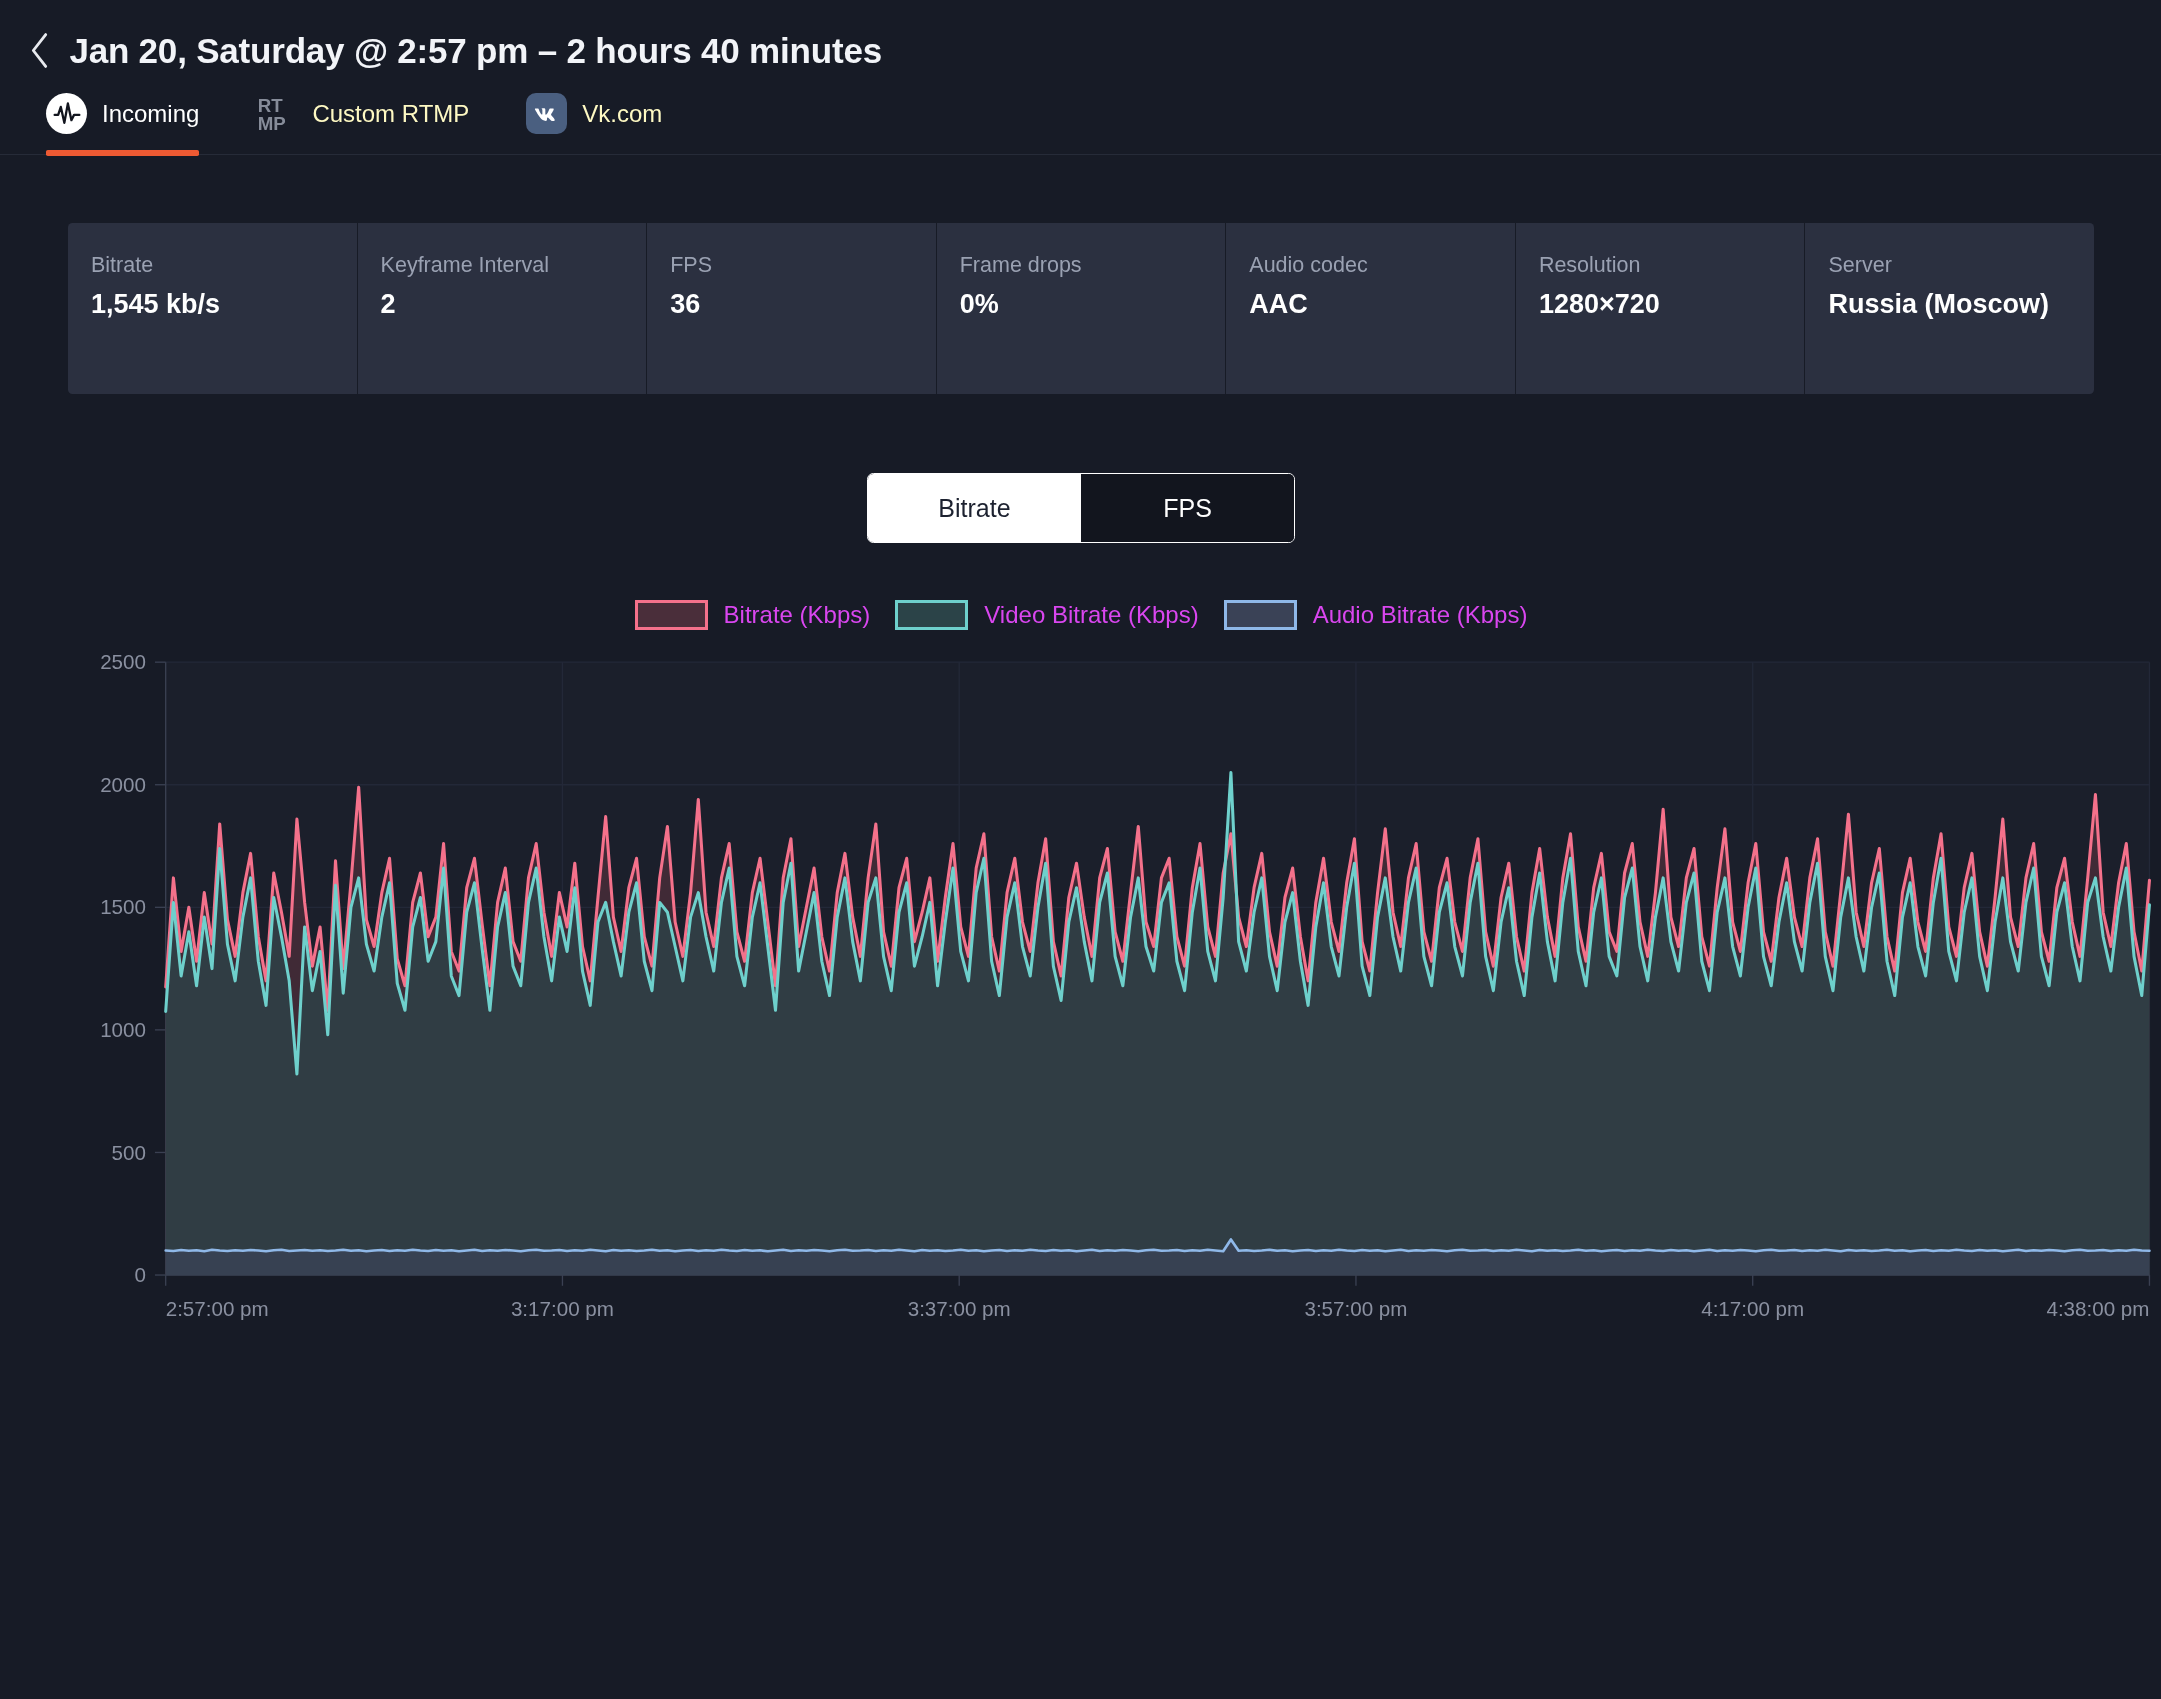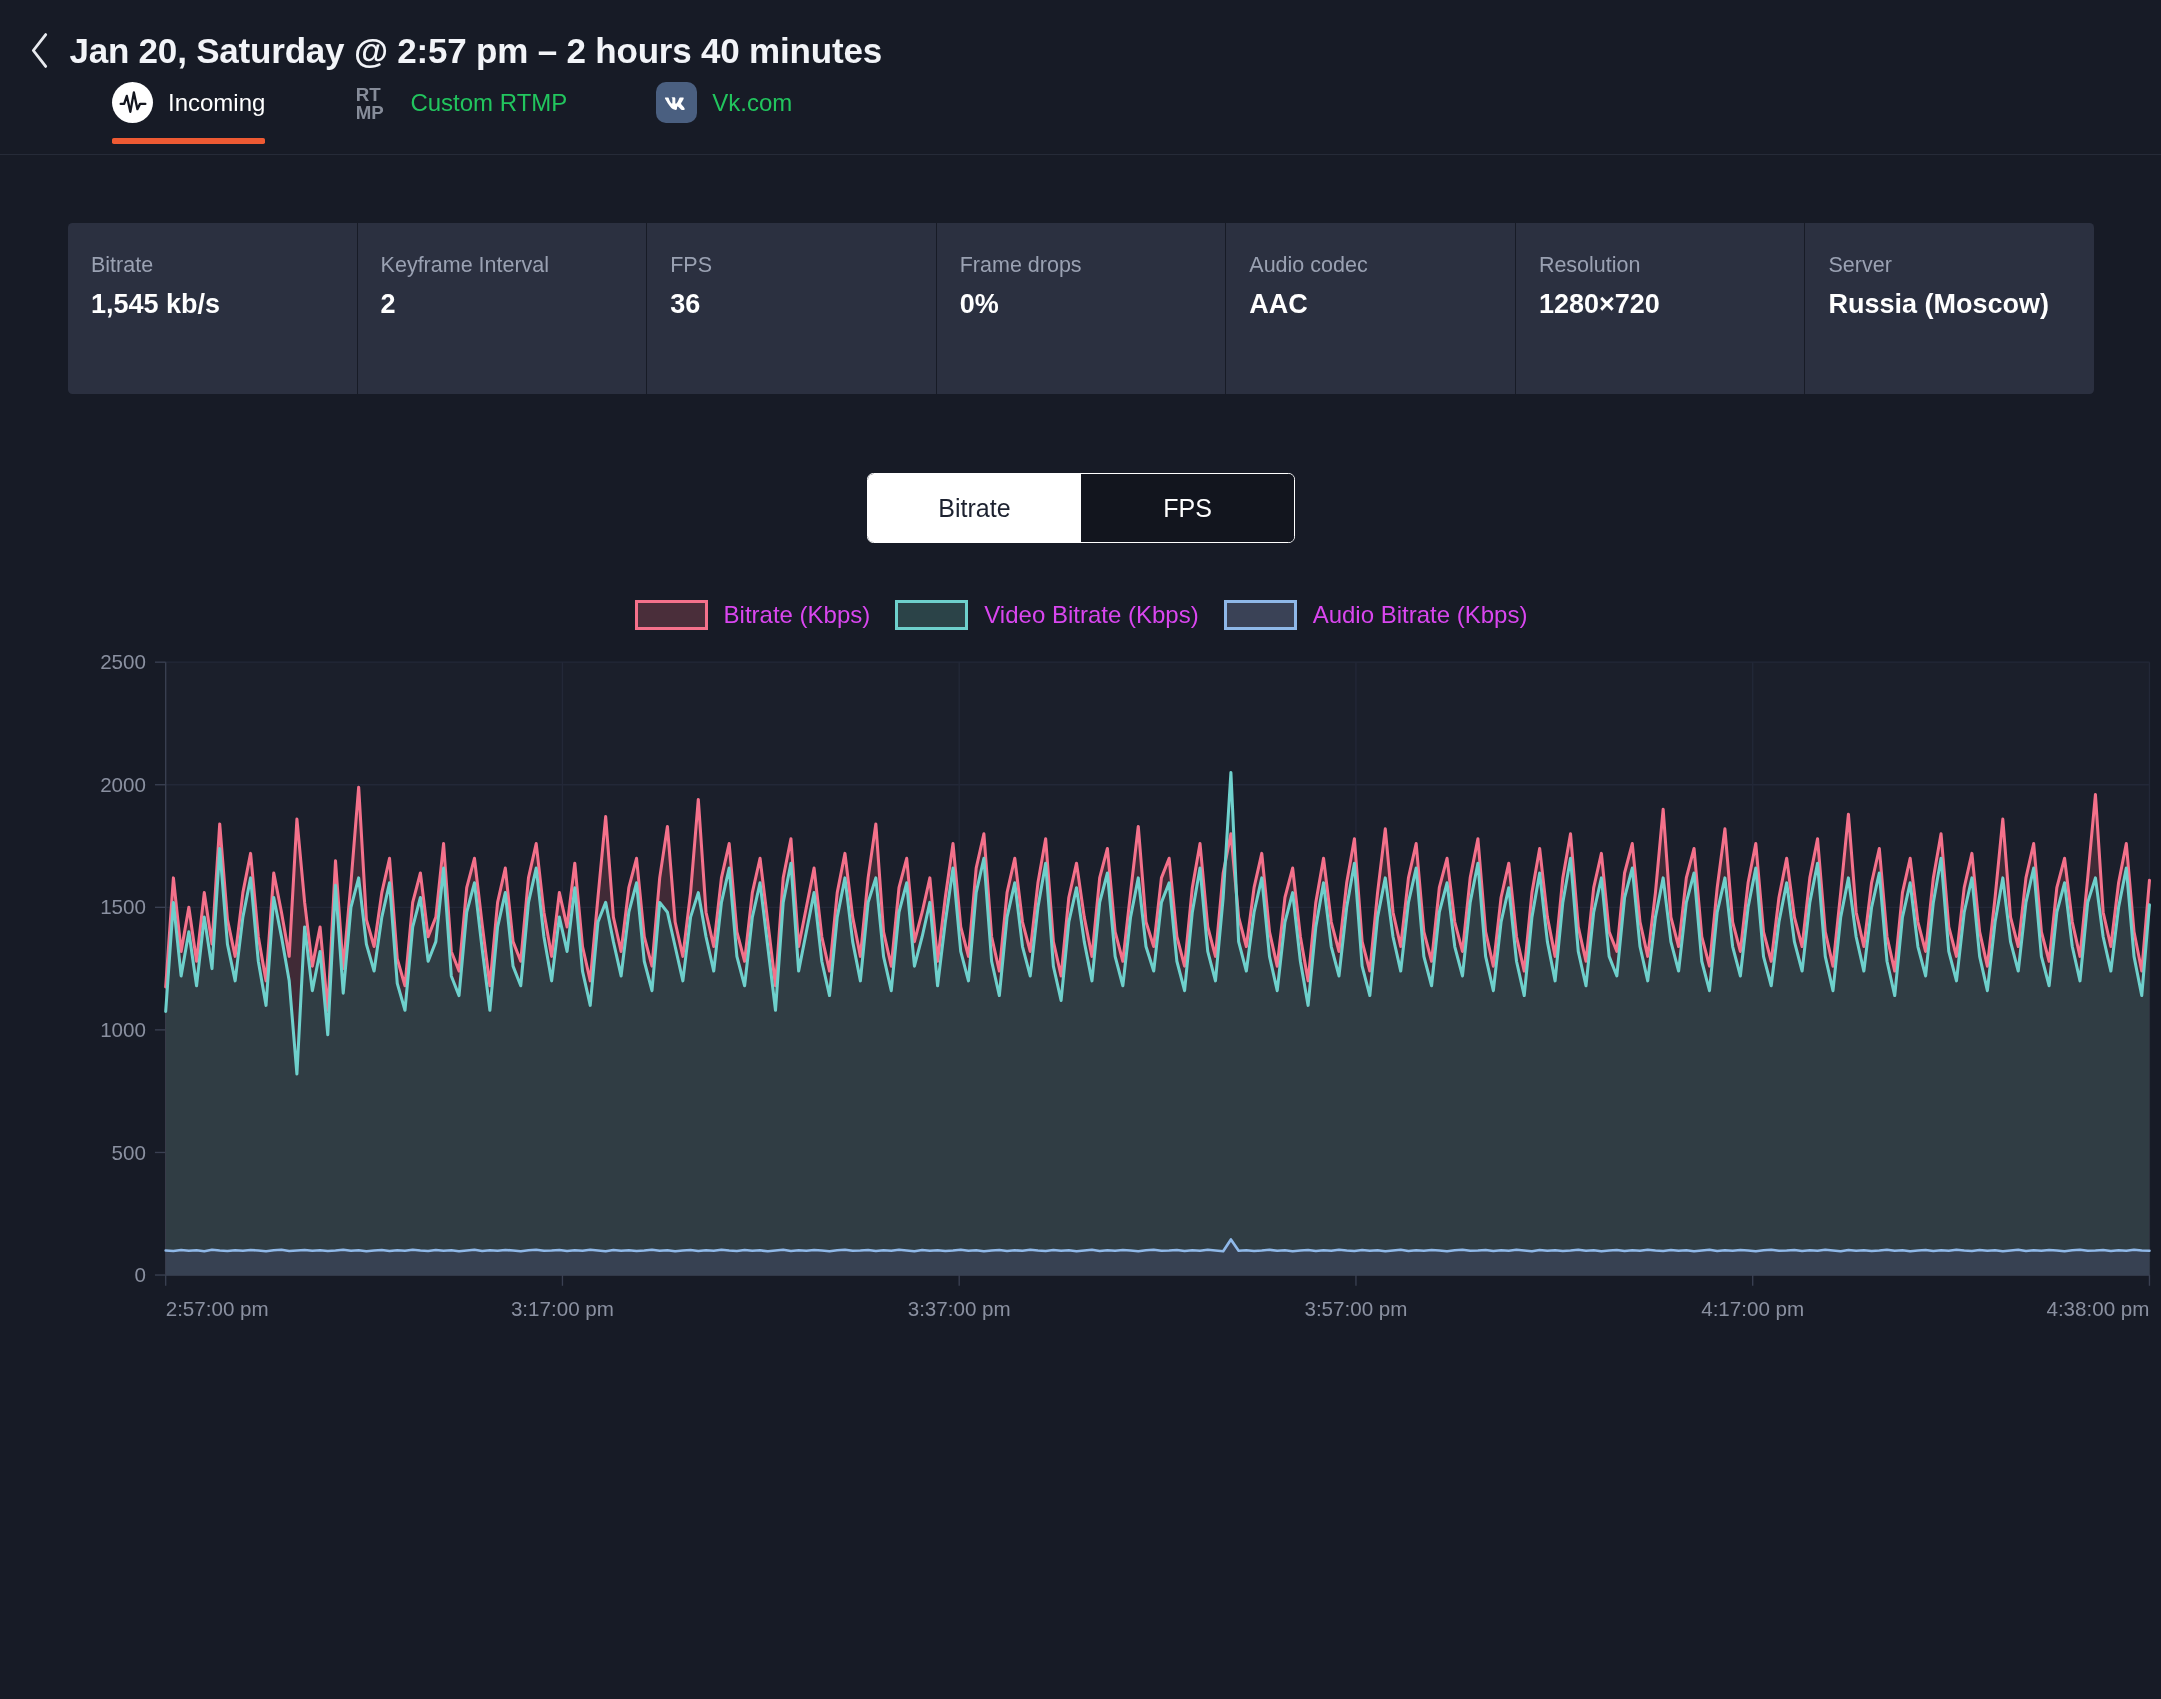--- a/index.html
+++ b/index.html
@@ -25,32 +25,31 @@
   }
   .back-chevron svg { display: block; }
   .page-title {
     font-size: 35px; font-weight: 700; color: #f2f4f8;
     letter-spacing: -0.2px; margin-left: 10.7px; white-space: nowrap;
   }
 
   
   .tabbar {
     position: relative;
-    display: flex; align-items: flex-start;
-    padding-left: 112px;
+    display: flex; align-items: flex-end;
+    padding-left: 46px;
     height: 73px;
     border-bottom: 1.8px solid #262b38;
-    gap: 32px;
   }
   .tab {
     display: flex; align-items: center; gap: 15px;
     padding: 0 0 19.7px 0; margin-right: 57px;
     position: relative; cursor: pointer;
   }
-  .tab-label { font-size: 24px; color: #22c55e; white-space: nowrap; }
+  .tab-label { font-size: 24px; color: #fef9c3; white-space: nowrap; }
   .tab.active .tab-label { color: #ffffff; }
   .tab.active::after {
     content: ""; position: absolute; left: 0; right: 0; bottom: -1.8px;
     height: 6.3px; background: #ee5a33; border-radius: 1.8px;
   }
   .tab-icon { width: 41px; height: 41px; flex: 0 0 auto; display: block; }
 
   .icon-incoming { border-radius: 50%; background: #ffffff; display: flex; align-items: center; justify-content: center; }
   .icon-rtmp { display: flex; align-items: center; justify-content: center; }
   .icon-vk { border-radius: 9.9px; background: #4a5f80; display: flex; align-items: center; justify-content: center; }

